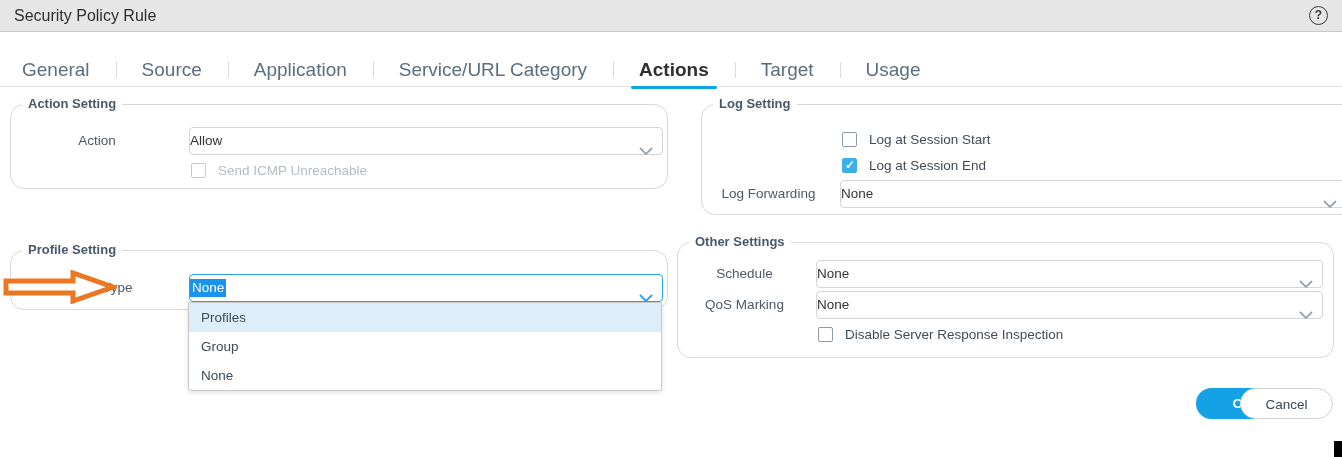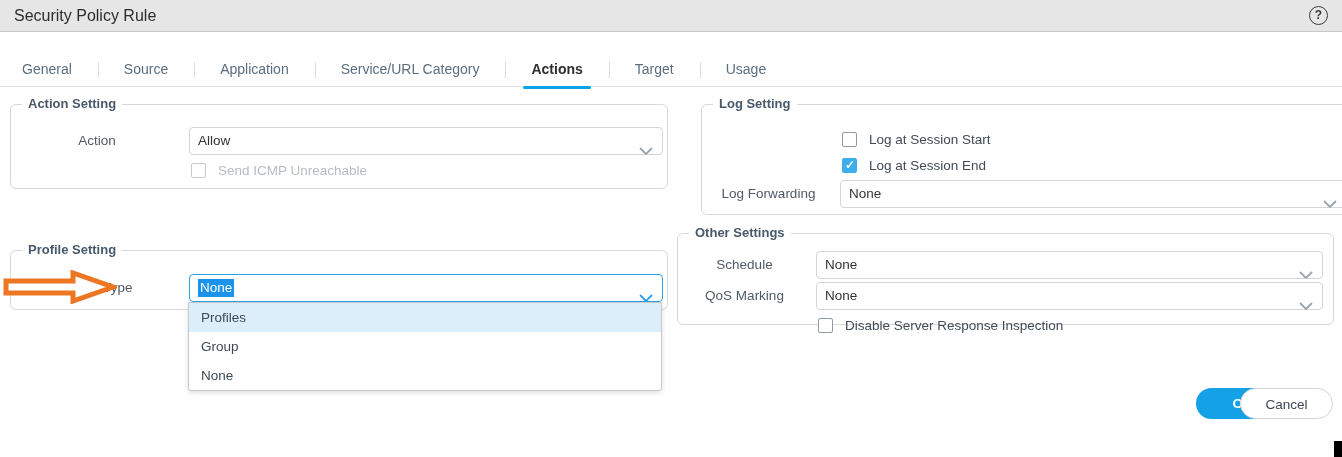--- a/index.html
+++ b/index.html
@@ -12,40 +12,40 @@
     border-bottom:1px solid #c9c9c9;text-align:right; }
   .title { left:14px; top:0; height:32px; line-height:32px; font-size:16px;
     color:#2d2d2d; }
   .help-icon { left:1309px; top:6px; width:19px; height:19px; border:1.6px solid #3a3a3a;
     border-radius:50%; text-align:center; line-height:16px; font-size:12px;
     font-weight:bold; color:#3a3a3a; cursor:pointer; }
 
   
   .tabs { left:0; top:54px; width:1342px; height:33px; border-bottom:1px solid #e3e3e3;
     padding-left:22px; display:flex; align-items:center; }
-  .tab { position:relative; padding:0 26px; font-size:14px; color:#5b6e7f;
+  .tab { position:relative; padding:0 26px; font-size:19px; color:#5b6e7f;
     height:33px; line-height:31px; cursor:pointer; white-space:nowrap; }
   .tab:first-child { padding-left:0; }
   .tab:not(:first-child)::before { content:''; position:absolute; left:0; top:8px;
     height:16px; width:1px; background:#d8dde1; }
   .tab.active { color:#2f2f2f; font-weight:bold; }
   .tab.active::after { content:''; position:absolute; left:18px; right:18px;
     bottom:-2px; height:3px; background:#0ba4e8; border-radius:2px; }
 
   
-  .panel { border:1px solid #d8d8d8; border-radius:6px; }
+  .panel { border:1px solid #d8d8d8; border-radius:14px; }
   .legend { position:absolute; top:-9px; left:11px; background:#ffffff; padding:0 6px;
     font-size:13px; font-weight:bold; color:#47596a; white-space:nowrap; }
 
   .field-label { position:absolute; font-size:13.5px; color:#4e5a66; text-align:center;
     line-height:28px; white-space:nowrap; }
 
   .select { position:absolute; height:28px; background:#fff; border:1px solid #d5d5d5;
     border-radius:4px; font-size:13.5px; color:#333; line-height:26px;
-    padding-left:8px; cursor:pointer; }
+    padding-left:0; cursor:pointer; }
   .select .chev { position:absolute; right:9px; top:10px; }
   .select.focused { border:1px solid #2aa2e8; }
   .sel-val { display:inline-block; line-height:18px; margin-top:4px; }
   .sel-val.highlighted { background:#1b93ec; color:#fff; padding:0 2px; }
 
   .cbrow { position:absolute; display:flex; align-items:center; gap:12px;
     font-size:13.5px; color:#414b56; cursor:pointer; }
   .cb { width:15px; height:15px; border:1px solid #8f9aa3; border-radius:2px;
     background:#fff; flex:0 0 auto; position:relative; }
   .cb.checked { background:#3caeec; border-color:#3caeec; }
@@ -144,21 +144,21 @@
 <div class="abs option-list">
   <div class="option highlighted">Profiles</div>
   <div class="option">Group</div>
   <div class="option">None</div>
 </div>
 
 <svg class="abs arrow-annot" width="114" height="34" viewBox="0 0 114 34">
   <polygon points="3,11 70,11 70,3 110,17 70,31 70,23 3,23" fill="#ffffff" stroke="#ed7623" stroke-width="5" stroke-linejoin="miter"></polygon>
 </svg>
 
-<div class="abs panel" style="left:677px; top:233px; width:657px; height:92px;">
+<div class="abs panel" style="left:677px; top:242px; width:657px; height:116px;">
   <span class="legend">Other Settings</span>
   <div class="field-label" style="left:0; top:17px; width:133px;">Schedule</div>
   <div class="select" style="left:138px; top:17px; width:507px;">
     <span class="sel-val">None</span>
     <span class="chev">
       <svg width="14" height="8" viewBox="0 0 14 8">
           <polyline points="1,1 7,7 13,1" fill="none" stroke="#9aa4ad" stroke-width="1.8"></polyline>
         </svg>
     </span>
   </div>

